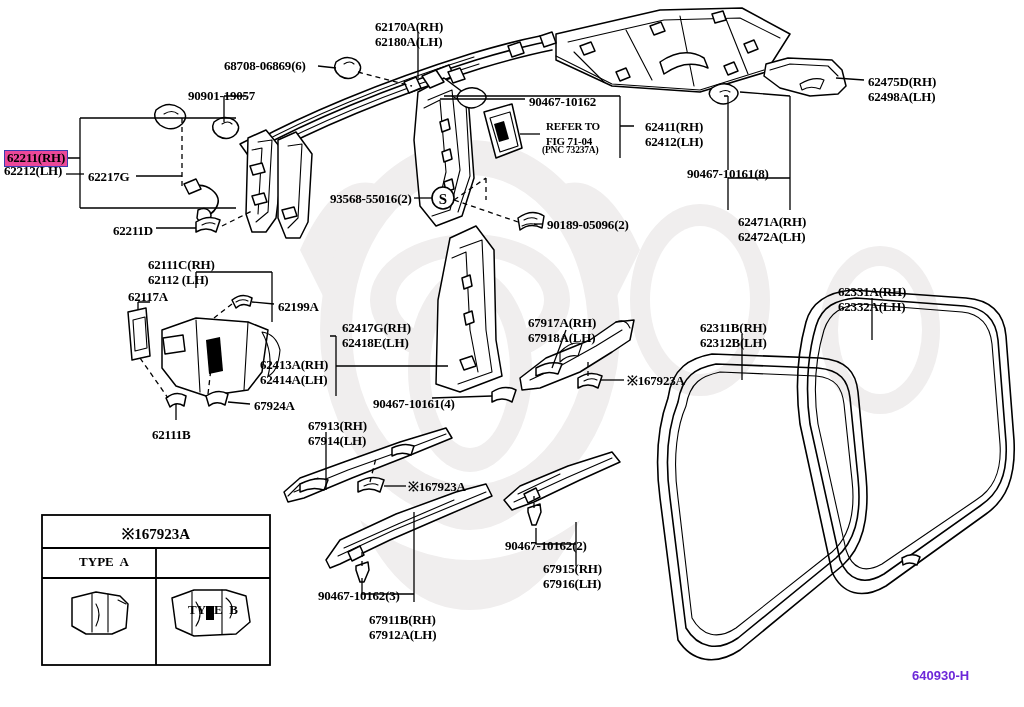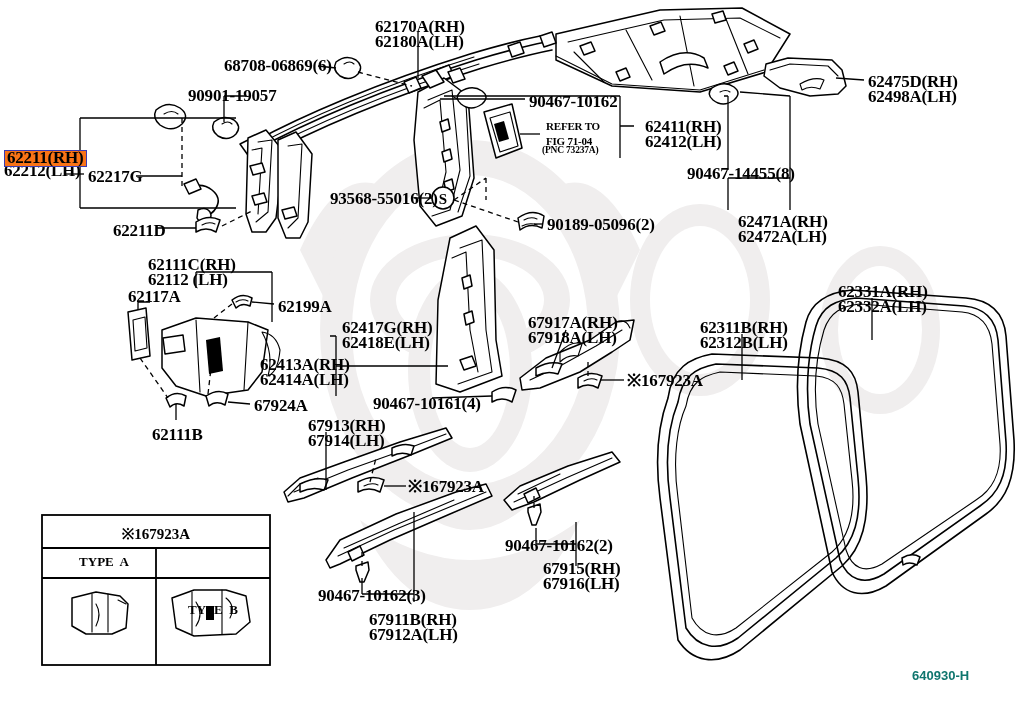--- a/index.html
+++ b/index.html
@@ -18,44 +18,44 @@
   #artwork {
     position: absolute;
     left: 0; top: 0;
     width: 1024px;
     height: 707px;
   }
   .lbl {
     position: absolute;
     font-family: "Liberation Serif", "DejaVu Serif", serif;
     font-weight: bold;
-    font-size: 17px;
+    font-size: 13px;
     line-height: 14.5px;
     color: #000000;
     white-space: pre;
     letter-spacing: -0.2px;
   }
   .lbl.small { font-size: 11px; line-height: 12.5px; }
   .lbl.tiny  { font-size: 9.5px; line-height: 11px; }
   .lbl.two   { line-height: 15px; }
 
   
   .lbl.hl {
-    background: #f97316;
+    background: #ec4899;
     border: 1px solid #3b3bb0;
     padding: 0px 2px 0px 2px;
     margin-left: -3px;
     z-index: 30;
   }
   .figid {
     position: absolute;
     font-family: "Liberation Sans", "DejaVu Sans", sans-serif;
     font-weight: bold;
     font-size: 13px;
-    color: #0f766e;
+    color: #6d28d9;
     white-space: pre;
   }
   .tbl-cell {
     position: absolute;
     font-family: "Liberation Serif", "DejaVu Serif", serif;
     font-weight: bold;
     font-size: 13px;
     color: #000;
     white-space: pre;
     text-align: center;
@@ -403,21 +403,21 @@
       <div class="lbl" style="left: 529px; top: 95px;">90467-10162</div>
       <div class="lbl two" style="left: 868px; top: 74px;">62475D(RH)
 62498A(LH)</div>
       <div class="lbl two" style="left: 645px; top: 119px;">62411(RH)
 62412(LH)</div>
       <div class="lbl two small" style="left: 546px; top: 119px;">REFER TO
 FIG 71-04</div>
       <div class="lbl tiny" style="left: 542px; top: 145px; text-align: right;">(PNC 73237A)</div>
       <div class="lbl hl" style="left: 7px; top: 150px;">62211(RH)</div>
       <div class="lbl" style="left: 4px; top: 164px;">62212(LH)</div>
-      <div class="lbl" style="left: 687px; top: 167px;">90467-14455(8)</div>
+      <div class="lbl" style="left: 687px; top: 167px;">90467-10161(8)</div>
       <div class="lbl" style="left: 88px; top: 170px;">62217G</div>
       <div class="lbl" style="left: 330px; top: 192px;">93568-55016(2)</div>
       <div class="lbl two" style="left: 738px; top: 214px;">62471A(RH)
 62472A(LH)</div>
       <div class="lbl" style="left: 547px; top: 218px;">90189-05096(2)</div>
       <div class="lbl" style="left: 113px; top: 224px;">62211D</div>
       <div class="lbl two" style="left: 148px; top: 257px;">62111C(RH)
 62112 (LH)</div>
       <div class="lbl" style="left: 114px; top: 290px; margin-left: 14px;">62117A</div>
       <div class="lbl" style="left: 278px; top: 300px;">62199A</div>

